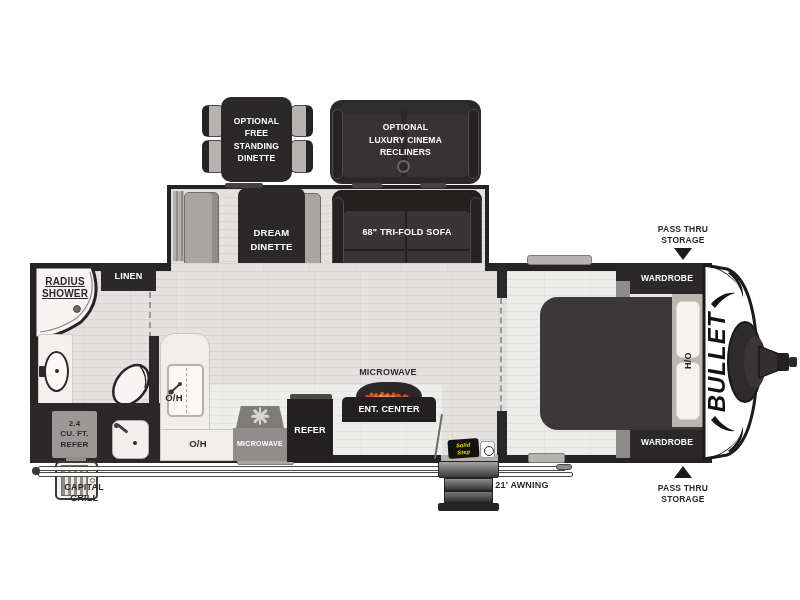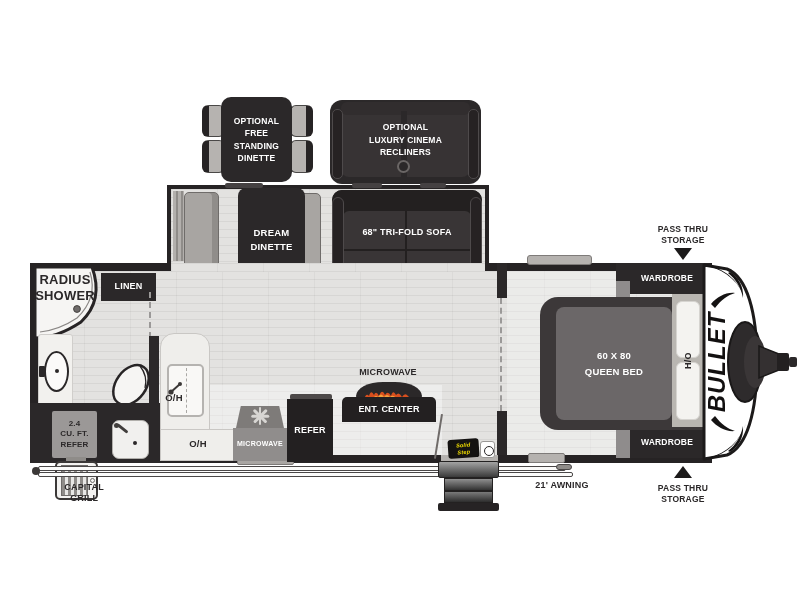--- a/index.html
+++ b/index.html
@@ -91,47 +91,43 @@
   <div class="abs" style="left:616px;top:427px;width:14px;height:31px;background:#8f8c8c;"></div>
 
   <div class="abs dark flex" style="left:630px;top:263px;width:74px;height:31px;">
     <span class="lbl wlbl" style="font-size:8.5px;">WARDROBE</span>
   </div>
   <div class="abs dark flex" style="left:630px;top:427px;width:74px;height:31px;">
     <span class="lbl wlbl" style="font-size:8.5px;">WARDROBE</span>
   </div>
 
   <div class="abs" style="left:540px;top:297px;width:166px;height:133px;background:#3c3839;border-radius:18px 4px 4px 18px;"></div>
-  <div class="abs flex" style="left:556px;top:307px;width:116px;height:113px;background:#6b6768;border-radius:8px;">
-    <span class="lbl wlbl" style="font-size:9.5px;line-height:1.6;">60 X 80
-QUEEN BED</span>
-  </div>
   <div class="abs" style="left:672px;top:294px;width:32px;height:133px;background:#b9b6b1;"></div>
   <div class="abs" style="left:676px;top:301px;width:24px;height:57px;background:#f4f3f0;border:1px solid #d6d4d0;border-radius:6px;"></div>
   <div class="abs" style="left:676px;top:362px;width:24px;height:58px;background:#f4f3f0;border:1px solid #d6d4d0;border-radius:6px;"></div>
   <div class="abs flex" style="left:672px;top:294px;width:32px;height:133px;">
     <span class="lbl" style="font-size:9px;transform:rotate(-90deg);">H/O</span>
   </div>
 
   <div class="abs dark" style="left:497px;top:263px;width:10px;height:35px;"></div>
   <div class="abs dark" style="left:497px;top:411px;width:10px;height:44px;"></div>
   <div class="abs dash-v" style="left:500px;top:298px;width:4px;height:113px;"></div>
 
   <div class="abs" style="left:32px;top:264px;width:74px;height:78px;">
     <svg width="74" height="78" viewBox="0 0 74 78">
       <path d="M3,3 L60,3 Q72,36 49,58 Q25,74 3,74 Z" fill="#f6f5f3" stroke="#272425" stroke-width="3"></path>
       <path d="M58,8 Q66,34 45,54 Q27,66 8,68" fill="none" stroke="#8a8785" stroke-width="1.2"></path>
       <circle cx="45" cy="45" r="3.4" fill="#6f6b6a" stroke="#45423f" stroke-width="1"></circle>
     </svg>
   </div>
   <div class="abs flex" style="left:34px;top:276px;width:62px;height:24px;">
-    <span class="lbl" style="font-size:13px;">RADIUS
+    <span class="lbl" style="font-size:10px;text-decoration:underline;">RADIUS
 SHOWER</span>
   </div>
-  <div class="abs dark flex" style="left:101px;top:263px;width:55px;height:28px;margin-top:10px;">
+  <div class="abs dark flex" style="left:101px;top:263px;width:55px;height:28px;">
     <span class="lbl wlbl" style="font-size:9px;">LINEN</span>
   </div>
   <div class="abs dash-v" style="left:149px;top:292px;width:4px;height:46px;"></div>
   <div class="abs dark" style="left:149px;top:336px;width:10px;height:76px;"></div>
   <div class="abs" style="left:38px;top:334px;width:35px;height:77px;background:#f2f1ee;border:1px solid #d0cecb;border-radius:3px;"></div>
   <div class="abs" style="left:44px;top:351px;width:25px;height:41px;background:#fbfaf9;border:2.5px solid #2b2829;border-radius:50%;"></div>
   <div class="abs" style="left:55px;top:369px;width:4px;height:4px;background:#2b2829;border-radius:50%;"></div>
   <div class="abs" style="left:39px;top:366px;width:6px;height:11px;background:#2b2829;border-radius:1px;"></div>
   <div class="abs" style="left:107px;top:358px;width:48px;height:54px;">
     <svg width="48" height="54" viewBox="0 0 48 54">
@@ -157,21 +153,21 @@
   <div class="abs" style="left:90px;top:478px;width:5px;height:5px;border:1.5px solid #6f6c6a;border-radius:50%;"></div>
   <div class="abs flex" style="left:44px;top:481px;width:60px;height:24px;justify-content:flex-end;">
     <span class="lbl" style="font-size:9px;">CAPITAL
 GRILL</span>
   </div>
 
   <div class="abs" style="left:38px;top:466px;width:528px;height:5px;background:#fbfbfa;border:1.2px solid #4a4747;border-radius:2px;"></div>
   <div class="abs" style="left:38px;top:472px;width:535px;height:5px;background:#fbfbfa;border:1.2px solid #4a4747;border-radius:2px;"></div>
   <div class="abs" style="left:32px;top:467px;width:8px;height:8px;background:#3b3837;border-radius:50%;"></div>
   <div class="abs" style="left:556px;top:464px;width:16px;height:6px;background:#8f8c89;border:1px solid #4a4747;border-radius:3px;"></div>
-  <div class="abs flex" style="left:526px;top:480px;width:72px;height:12px;">
+  <div class="abs flex" style="left:486px;top:480px;width:72px;height:12px;">
     <span class="lbl" style="font-size:9px;">21' AWNING</span>
   </div>
 
   <div class="abs" style="left:160px;top:333px;width:50px;height:127px;background:#efeeeb;border:1.5px solid #c9c7c4;border-radius:14px 14px 3px 3px;"></div>
   <div class="abs" style="left:160px;top:429px;width:77px;height:32px;background:#efeeeb;border:1.5px solid #c9c7c4;"></div>
   <div class="abs" style="left:167px;top:364px;width:37px;height:53px;background:#f9f8f6;border:2px solid #b5b3b0;border-radius:5px;">
     <div style="position:absolute;left:50%;top:2px;bottom:2px;border-left:1px dashed #aaa8a5;"></div>
   </div>
   <div class="abs" style="left:166px;top:380px;width:20px;height:16px;">
     <svg width="20" height="16" viewBox="0 0 20 16">

